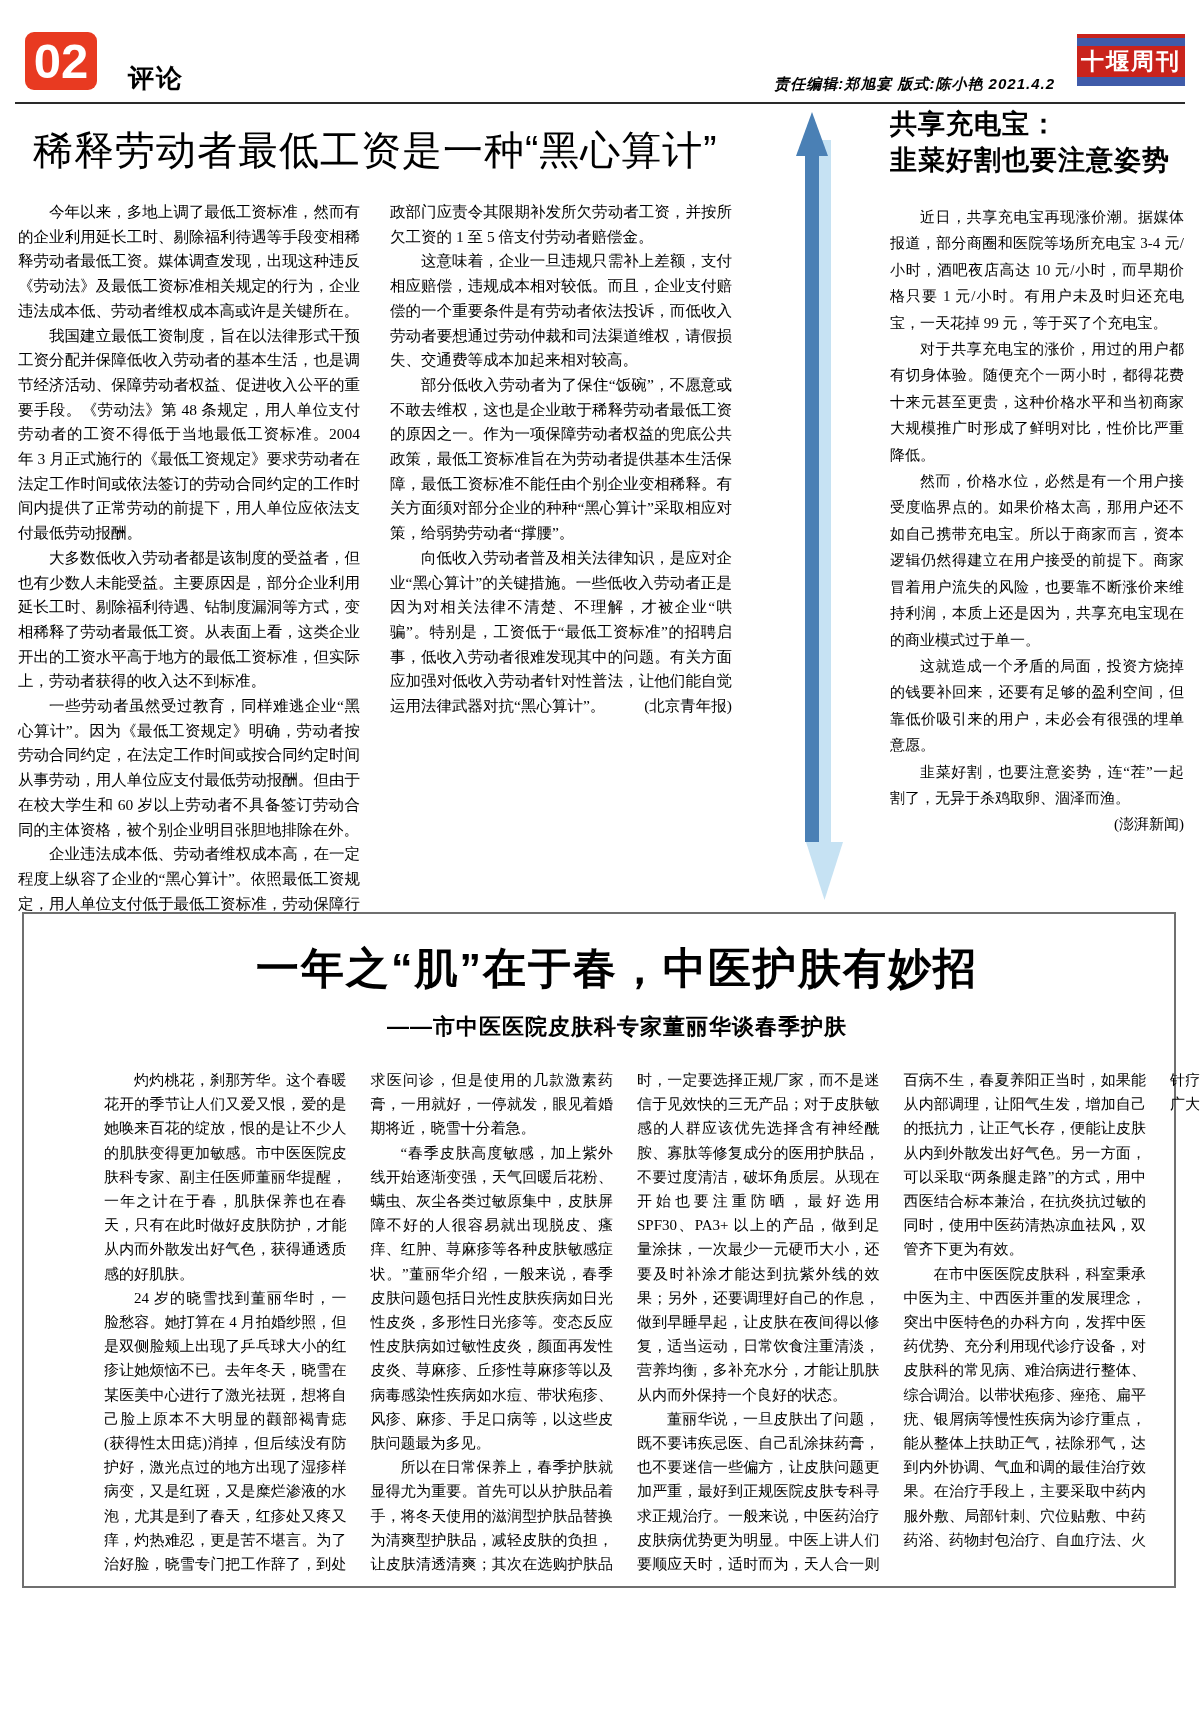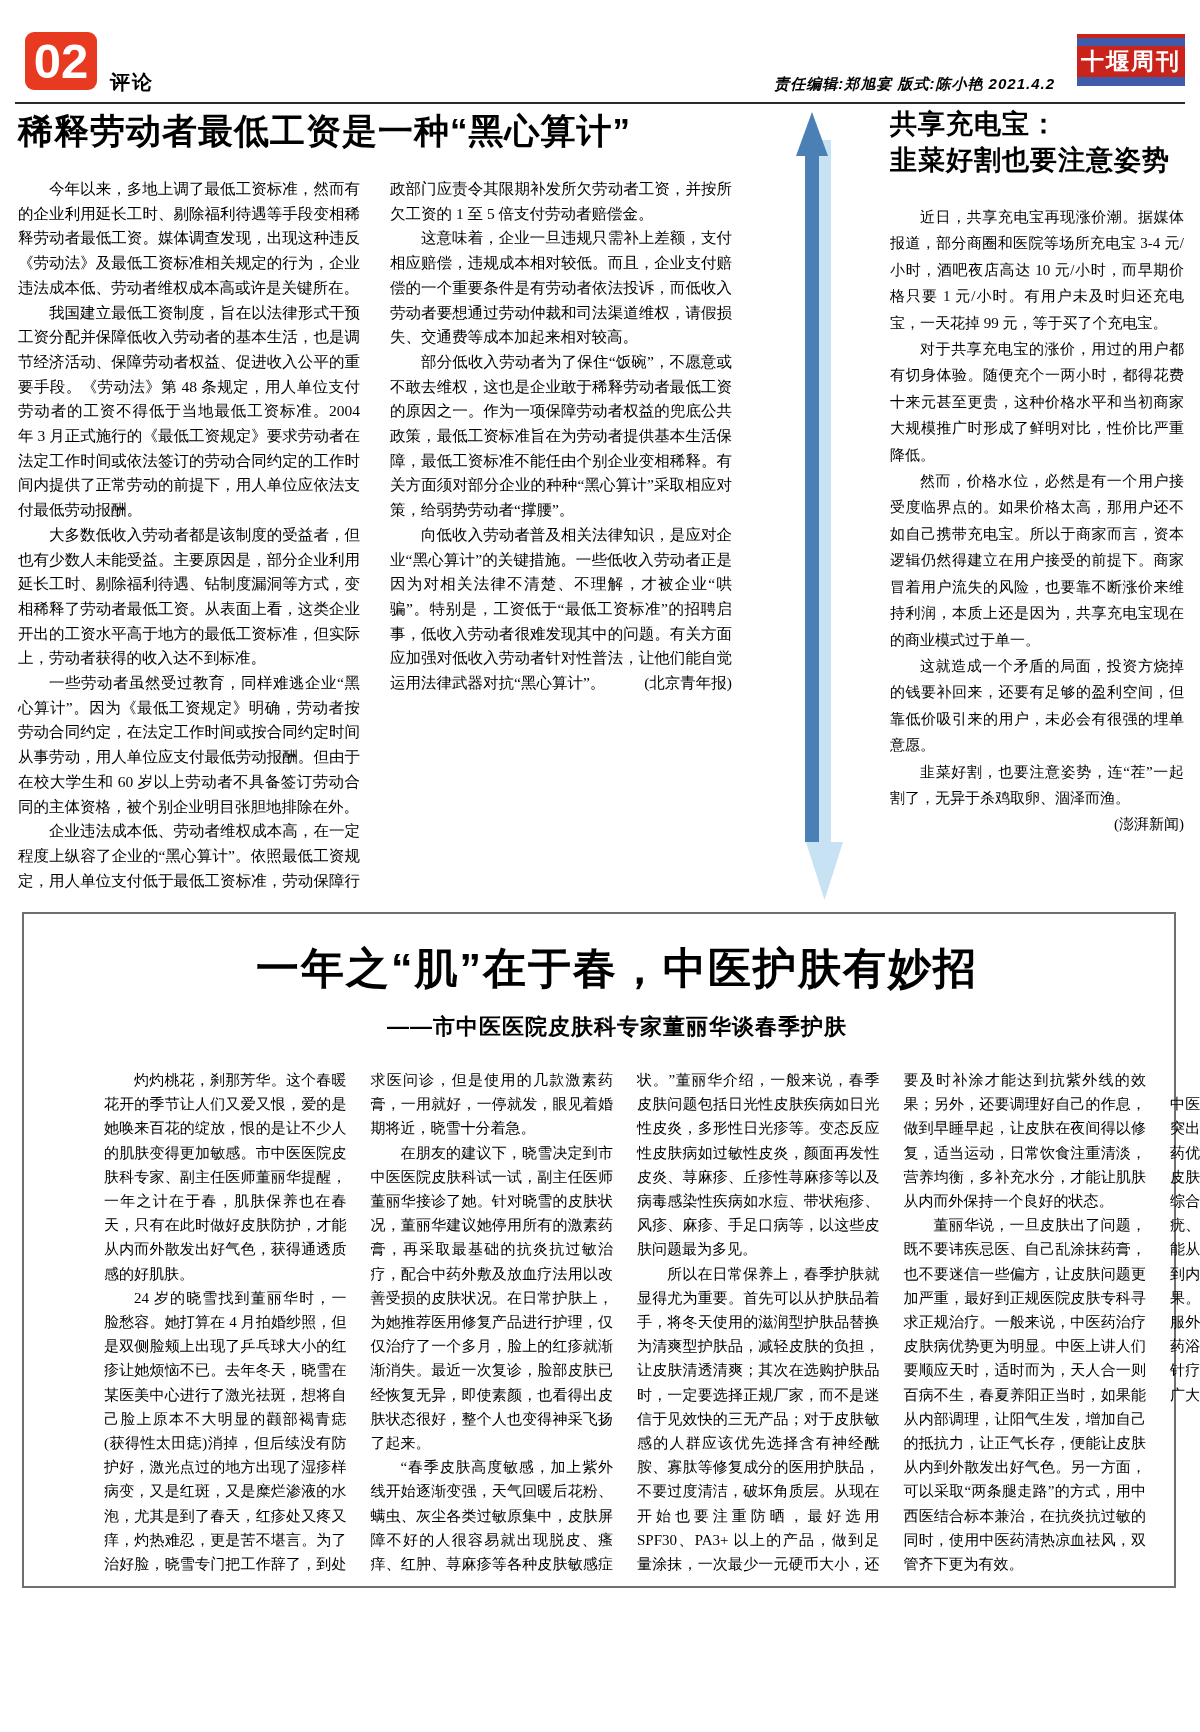--- a/index.html
+++ b/index.html
@@ -3,34 +3,34 @@
 <meta charset="utf-8">
 <style>
   html,body{margin:0;padding:0;background:#e9e9e9;}
   .page{position:relative;width:1200px;height:1732px;background:#ffffff;margin:0 auto;overflow:hidden;
         font-family:"Liberation Serif",serif;color:#000;}
   
   .header{position:absolute;left:15px;top:22px;right:15px;height:78px;}
   .pagenum{position:absolute;left:10px;top:10px;width:72px;height:58px;background:#e83a21;border-radius:9px;
            color:#fff;font-family:"Liberation Sans",sans-serif;font-weight:bold;font-size:49px;
            display:flex;align-items:center;justify-content:center;}
-  .section{position:absolute;left:95px;bottom:4px;font-family:Liberation Mono, monospace;
-           font-weight:bold;font-size:20px;letter-spacing:2px;}
+  .section{position:absolute;left:113px;bottom:4px;font-family:Liberation Mono, monospace;
+           font-weight:bold;font-size:26px;letter-spacing:2px;}
   .editor{position:absolute;right:130px;bottom:6px;font-family:"Liberation Sans",sans-serif;
           font-weight:bold;font-style:italic;font-size:15px;letter-spacing:1px;}
   .masthead{position:absolute;right:0;top:12px;width:108px;height:52px;display:flex;flex-direction:column;}
   .mh-topline{height:4px;background:#c9231c;}
   .mh-bar{height:10px;background:#3f5ba9;}
   .mh-red{flex:1;background:#c9231c;color:#fff;display:flex;align-items:center;justify-content:center;
           font-family:"Liberation Serif",serif;font-weight:bold;font-size:23px;letter-spacing:2px;}
   .rule{position:absolute;left:15px;right:15px;top:102px;height:2px;background:#2a2a2a;}
   
   .article-left{position:absolute;left:18px;top:108px;width:714px;}
-  .article-left h1{margin:0;font-family:"Liberation Sans",sans-serif;font-weight:bold;
-                   font-size:35px;letter-spacing:1px;white-space:nowrap;}
+  .article-left h1{margin:15px;font-family:"Liberation Sans",sans-serif;font-weight:normal;
+                   font-size:40px;letter-spacing:1px;white-space:nowrap;}
   .cols2{margin-top:22px;column-count:2;column-gap:30px;column-fill:auto;height:722px;}
   .article-left p,.article-right p,.cols4 p{margin:0;text-align:justify;text-indent:2em;}
   .article-left p{font-size:15.5px;line-height:24.7px;}
   
   .arrow{position:absolute;left:796px;top:112px;width:48px;height:788px;}
   
   .article-right{position:absolute;left:890px;top:106px;width:294px;}
   .rt-title{font-family:"Liberation Sans",sans-serif;font-weight:bold;font-size:27px;line-height:36px;
             letter-spacing:1px;}
   .rt-body{margin-top:26px;}
@@ -101,21 +101,20 @@
         <p>韭菜好割，也要注意姿势，连“茬”一起割了，无异于杀鸡取卵、涸泽而渔。<span class="attr">(澎湃新闻)</span></p>
       </div>
   </section>
 
   <section class="article-bottom">
     <div class="ab-title">一年之“肌”在于春，中医护肤有妙招</div>
     <div class="ab-subtitle">——市中医医院皮肤科专家董丽华谈春季护肤</div>
     <div class="cols4">
         <p>灼灼桃花，刹那芳华。这个春暖花开的季节让人们又爱又恨，爱的是她唤来百花的绽放，恨的是让不少人的肌肤变得更加敏感。市中医医院皮肤科专家、副主任医师董丽华提醒，一年之计在于春，肌肤保养也在春天，只有在此时做好皮肤防护，才能从内而外散发出好气色，获得通透质感的好肌肤。</p>
         <p>24 岁的晓雪找到董丽华时，一脸愁容。她打算在 4 月拍婚纱照，但是双侧脸颊上出现了乒乓球大小的红疹让她烦恼不已。去年冬天，晓雪在某医美中心进行了激光祛斑，想将自己脸上原本不大明显的颧部褐青痣(获得性太田痣)消掉，但后续没有防护好，激光点过的地方出现了湿疹样病变，又是红斑，又是糜烂渗液的水泡，尤其是到了春天，红疹处又疼又痒，灼热难忍，更是苦不堪言。为了治好脸，晓雪专门把工作辞了，到处求医问诊，但是使用的几款激素药膏，一用就好，一停就发，眼见着婚期将近，晓雪十分着急。</p>
-        <p>在朋友的建议下，晓雪决定到市中医医院皮肤科试一试，副主任医师董丽华接诊了她。针对晓雪的皮肤状况，董丽华建议她停用所有的激素药膏，再采取最基础的抗炎抗过敏治疗，配合中药外敷及放血疗法用以改善受损的皮肤状况。在日常护肤上，为她推荐医用修复产品进行护理，仅仅治疗了一个多月，脸上的红疹就渐渐消失。最近一次复诊，脸部皮肤已经恢复无异，即使素颜，也看得出皮肤状态很好，整个人也变得神采飞扬了起来。</p>
         <p>“春季皮肤高度敏感，加上紫外线开始逐渐变强，天气回暖后花粉、螨虫、灰尘各类过敏原集中，皮肤屏障不好的人很容易就出现脱皮、瘙痒、红肿、荨麻疹等各种皮肤敏感症状。”董丽华介绍，一般来说，春季皮肤问题包括日光性皮肤疾病如日光性皮炎，多形性日光疹等。变态反应性皮肤病如过敏性皮炎，颜面再发性皮炎、荨麻疹、丘疹性荨麻疹等以及病毒感染性疾病如水痘、带状疱疹、风疹、麻疹、手足口病等，以这些皮肤问题最为多见。</p>
         <p>所以在日常保养上，春季护肤就显得尤为重要。首先可以从护肤品着手，将冬天使用的滋润型护肤品替换为清爽型护肤品，减轻皮肤的负担，让皮肤清透清爽；其次在选购护肤品时，一定要选择正规厂家，而不是迷信于见效快的三无产品；对于皮肤敏感的人群应该优先选择含有神经酰胺、寡肽等修复成分的医用护肤品，不要过度清洁，破坏角质层。从现在开始也要注重防晒，最好选用 SPF30、PA3+ 以上的产品，做到足量涂抹，一次最少一元硬币大小，还要及时补涂才能达到抗紫外线的效果；另外，还要调理好自己的作息，做到早睡早起，让皮肤在夜间得以修复，适当运动，日常饮食注重清淡，营养均衡，多补充水分，才能让肌肤从内而外保持一个良好的状态。</p>
         <p>董丽华说，一旦皮肤出了问题，既不要讳疾忌医、自己乱涂抹药膏，也不要迷信一些偏方，让皮肤问题更加严重，最好到正规医院皮肤专科寻求正规治疗。一般来说，中医药治疗皮肤病优势更为明显。中医上讲人们要顺应天时，适时而为，天人合一则百病不生，春夏养阳正当时，如果能从内部调理，让阳气生发，增加自己的抵抗力，让正气长存，便能让皮肤从内到外散发出好气色。另一方面，可以采取“两条腿走路”的方式，用中西医结合标本兼治，在抗炎抗过敏的同时，使用中医药清热凉血祛风，双管齐下更为有效。</p>
         <p>在市中医医院皮肤科，科室秉承中医为主、中西医并重的发展理念，突出中医特色的办科方向，发挥中医药优势、充分利用现代诊疗设备，对皮肤科的常见病、难治病进行整体、综合调治。以带状疱疹、痤疮、扁平疣、银屑病等慢性疾病为诊疗重点，能从整体上扶助正气，祛除邪气，达到内外协调、气血和调的最佳治疗效果。在治疗手段上，主要采取中药内服外敷、局部针刺、穴位贴敷、中药药浴、药物封包治疗、自血疗法、火针疗法等，中西医结合多管齐下，为广大爱美人士增添自内而外的颜值。</p>
         <p class="right">(李梦琳　郑石)</p>
       </div>
   </section>
 
 </div>
 

